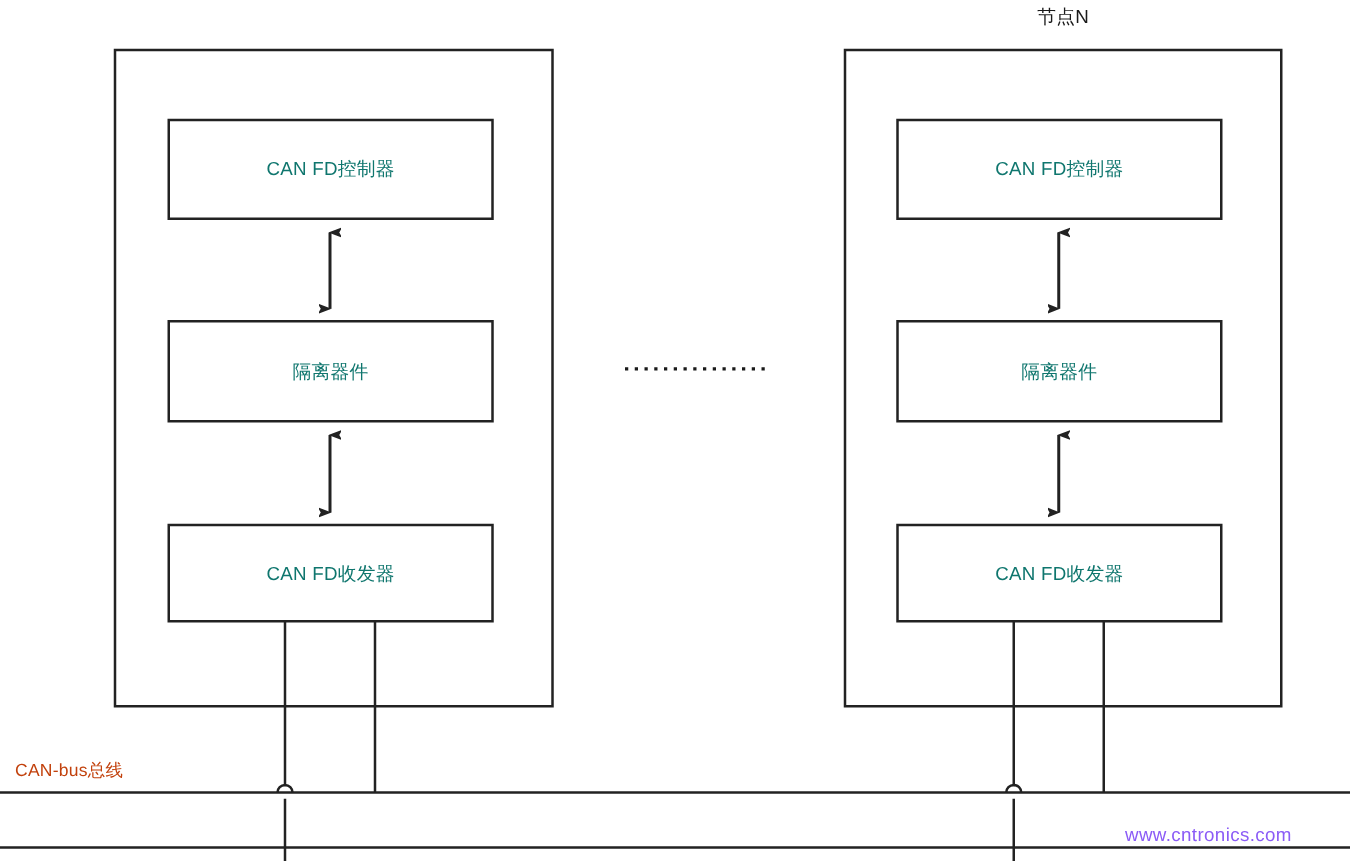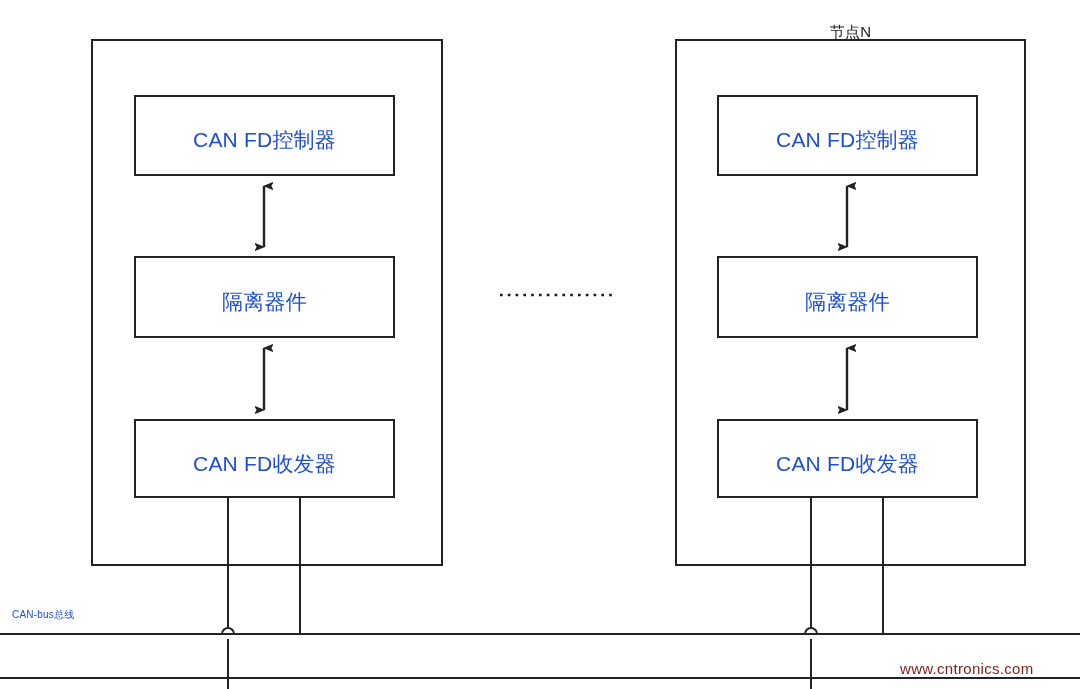--- a/index.html
+++ b/index.html
@@ -25,38 +25,38 @@
   .node-title {
     position: absolute;
     font-size: 15px;
     color: #1a1a1a;
     white-space: nowrap;
     text-align: center;
     letter-spacing: 0.2px;
   }
   .box-label {
     position: absolute;
-    font-size: 21px;
-    color: #1d4ed8;
+    font-size: 15px;
+    color: #0f766e;
     white-space: nowrap;
     text-align: center;
     letter-spacing: 0.2px;
   }
   .bus-label {
     position: absolute;
-    font-size: 10px;
-    color: #1d4ed8;
+    font-size: 14px;
+    color: #c2410c;
     white-space: nowrap;
     letter-spacing: 0.2px;
     text-align: center;
   }
   .watermark {
     position: absolute;
     font-size: 15px;
-    color: #7f1d1d;
+    color: #8b5cf6;
     white-space: nowrap;
     letter-spacing: 0.3px;
   }
 </style>
 </head>
 <body>
 
 <div id="canvas">
 
   <svg id="svg-layer" viewBox="0 0 1080 689">
@@ -111,21 +111,21 @@
       <line x1="0" y1="634" x2="1080" y2="634" stroke="#222222" stroke-width="2"></line>
       <line x1="0" y1="678" x2="1080" y2="678" stroke="#222222" stroke-width="2"></line>
     </g>
 
     <g>
       <line x1="500" y1="295" x2="615" y2="295" stroke="#1a1a1a" stroke-width="2.6" stroke-linecap="butt" stroke-dasharray="2.6 5.2"></line>
     </g>
   </svg>
 
 
-  <div class="node-title" style="left:676px; top:4px; width:349px;margin-top:19px;">节点N</div>
+  <div class="node-title" style="left:676px; top:4px; width:349px;">节点N</div>
 
   <div class="box-label" style="left:135px; top:126px; width:259px;">CAN FD控制器</div>
 
   <div class="box-label" style="left:135px; top:288px; width:259px;">隔离器件</div>
 
   <div class="box-label" style="left:135px; top:450px; width:259px;">CAN FD收发器</div>
 
   <div class="box-label" style="left:718px; top:126px; width:259px;">CAN FD控制器</div>
 
   <div class="box-label" style="left:718px; top:288px; width:259px;">隔离器件</div>

